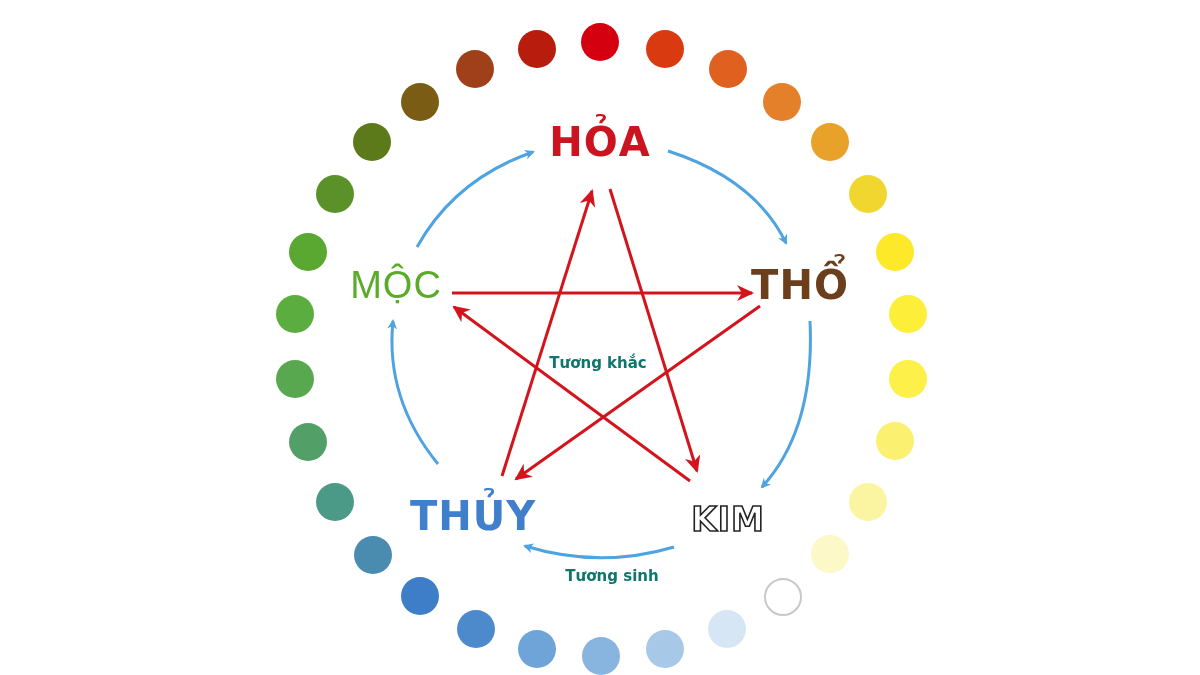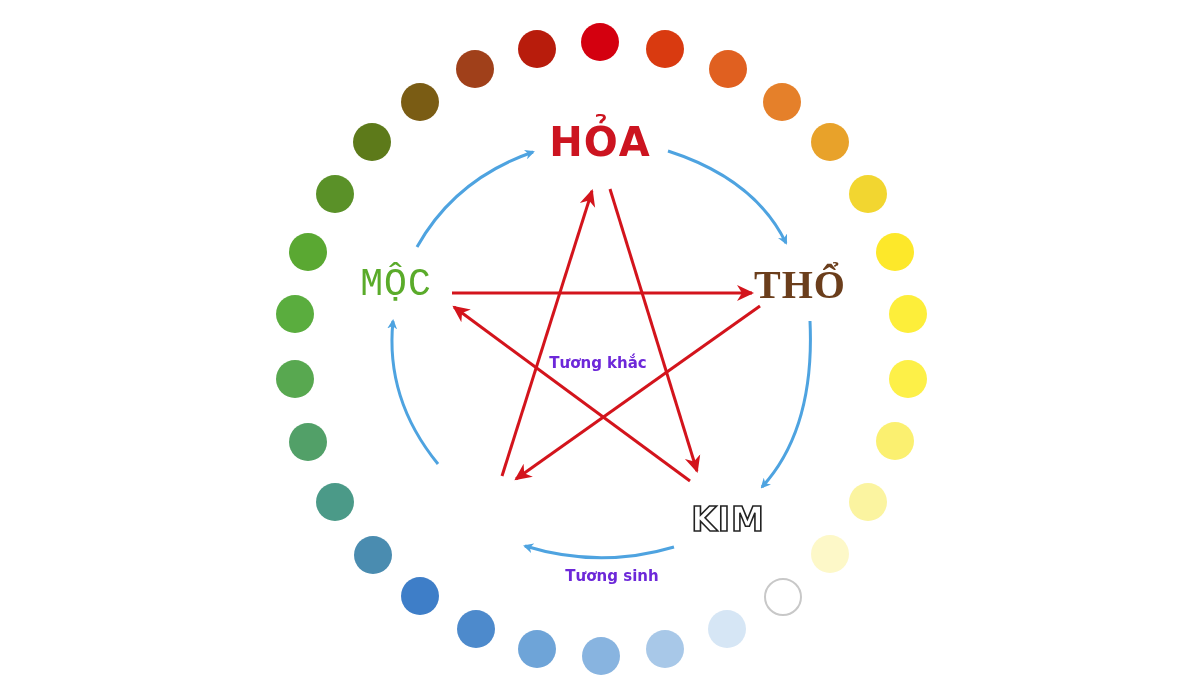--- a/index.html
+++ b/index.html
@@ -1,25 +1,25 @@
 <!DOCTYPE html>
 <html><head>
   <meta charset="utf-8">
   <style>
     html, body { margin:0; padding:0; background:#ffffff; }
     body { width:1200px; height:675px; position:relative; overflow:hidden; font-family:"DejaVu Sans", sans-serif; }
     #stage { position:absolute; left:0; top:0; width:1200px; height:565px;margin-top:9px; }
     .dot { position:absolute; width:38px; height:38px; border-radius:50%; transform:translate(-50%,-50%); box-sizing:border-box; }
     .label { position:absolute; transform:translate(-50%,-50%); font-family:"DejaVu Sans", sans-serif; font-weight:bold; white-space:nowrap; line-height:1; letter-spacing:1px; }
     .label.hoa { color:#cc1420; font-size:40px; }
-    .label.moc { color:#5aab2a; font-size:38px; font-family:Liberation Mono, monospace; font-weight:normal; }
-    .label.tho { color:#6b3e1c; font-size:40px;font-family:Liberation Serif, serif; }
+    .label.moc { color:#5aab2a; font-size:38px; font-family:Liberation Sans, sans-serif; font-weight:normal; }
+    .label.tho { color:#6b3e1c; font-size:40px; }
     .label.thuy { color:#3f7fcc; font-size:40px; }
     .label.kim { color:#ffffff; font-size:33px; -webkit-text-stroke:1.6px #222; font-family:"DejaVu Sans", sans-serif; }
-    .caption { position:absolute; transform:translate(-50%,-50%); font-family:"DejaVu Sans", sans-serif; font-weight:bold; font-size:15px; color:#6d28d9; white-space:nowrap; }
+    .caption { position:absolute; transform:translate(-50%,-50%); font-family:"DejaVu Sans", sans-serif; font-weight:bold; font-size:15px; color:#0f766e; white-space:nowrap; }
     svg { position:absolute; left:0; top:0; }
   </style>
 </head>
 <body>
 
 <div id="stage">
   <div id="dots">
       <div class="dot" style="left: 600px; top: 33px; background: rgb(212, 0, 15);"></div>
       <div class="dot" style="left: 665px; top: 40px; background: rgb(217, 58, 16);"></div>
       <div class="dot" style="left: 728px; top: 60px; background: rgb(224, 96, 32);"></div>
@@ -75,17 +75,18 @@
       <path d="M760,297 L516,470" marker-end="url(#redHead)"></path>
       <path d="M502,467 L592,182" marker-end="url(#redHead)"></path>
       <path d="M610,180 L697,462" marker-end="url(#redHead)"></path>
       <path d="M690,472 L454,298" marker-end="url(#redHead)"></path>
     </g>
   </svg>
 
   <div class="label hoa" style="left:600px;top:133px;">HỎA</div>
   <div class="label moc" style="left:396px;top:276px;">MỘC</div>
   <div class="label tho" style="left:800px;top:276px;">THỔ</div>
+  <div class="label thuy" style="left:473px;top:507px;">THỦY</div>
   <div class="label kim" style="left:728px;top:510px;">KIM</div>
 
   <div class="caption" style="left:598px;top:354px;">Tương khắc</div>
   <div class="caption" style="left:612px;top:567px;">Tương sinh</div>
 </div>
 
 </body></html>

